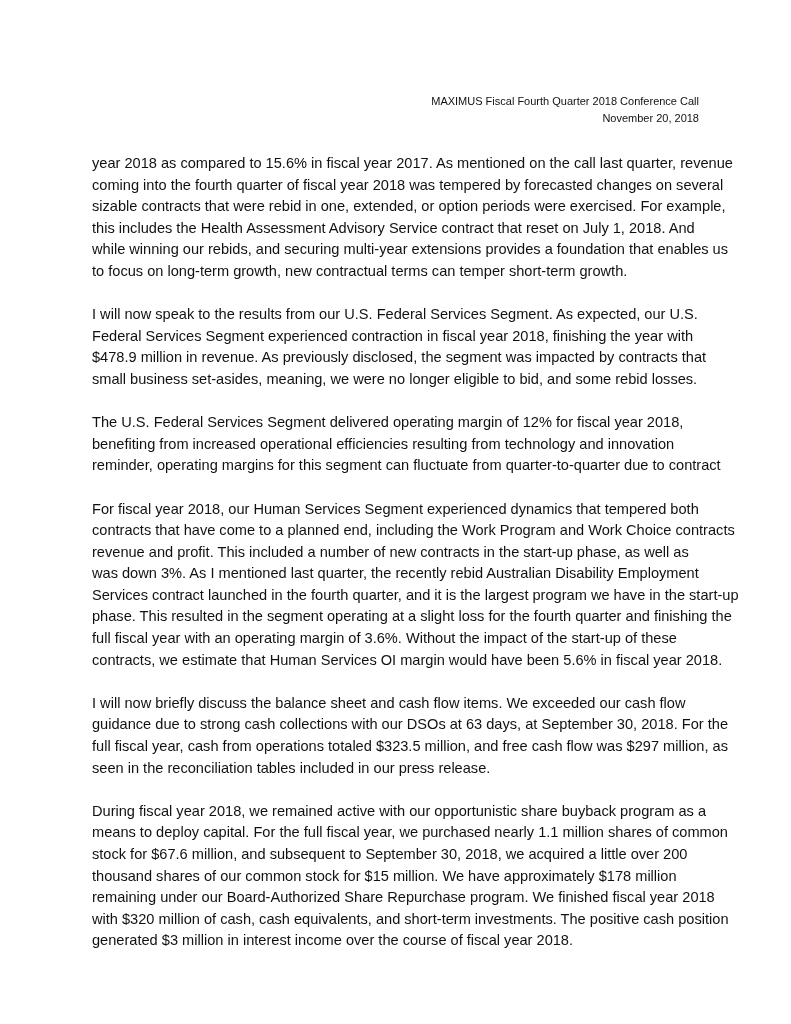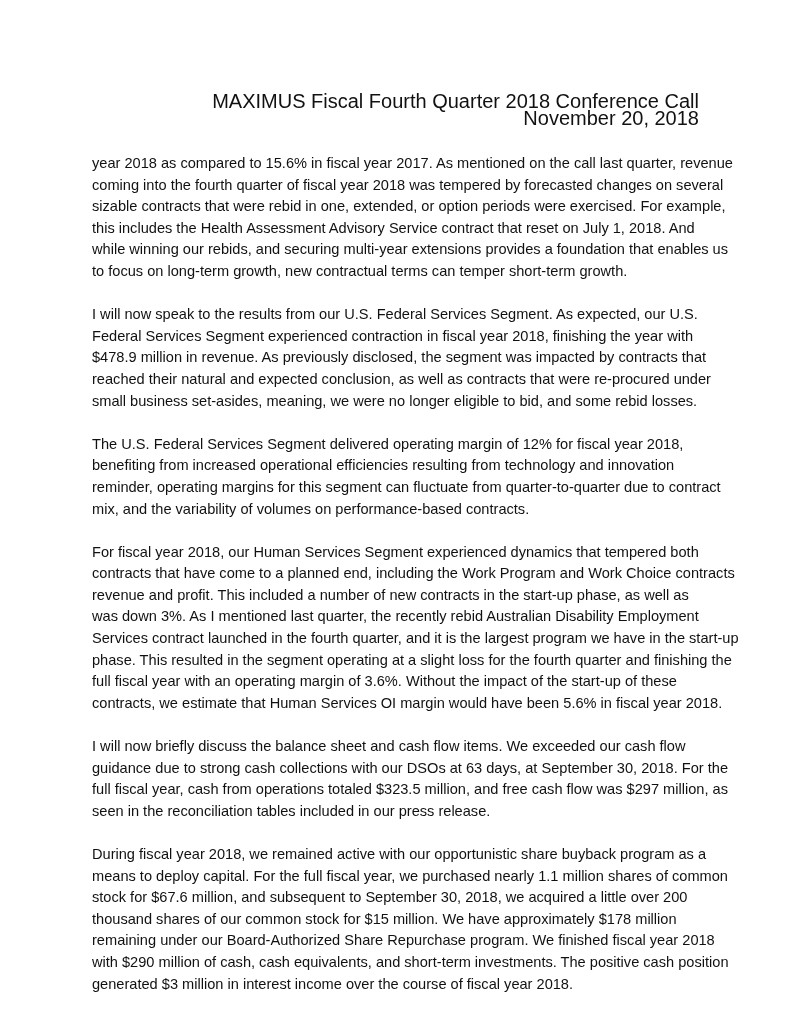--- a/index.html
+++ b/index.html
@@ -1,20 +1,20 @@
 <!DOCTYPE html>
 <html><head>
   <meta charset="utf-8">
   <style>
     html, body { margin: 0; padding: 0; background: #ffffff; }
     body { width: 791px; height: 1024px; position: relative; overflow: hidden;
       font-family: "Liberation Sans", sans-serif; color: #111111; }
     .page { position: absolute; left: 0; top: 0; width: 791px; height: 1024px; background: #fff; }
     .header { position: absolute; right: 92px; top: 93px; text-align: right;
-      font-size: 20px; line-height: 16.5px; }
+      font-size: 11px; line-height: 16.5px; }
     .header div { white-space: nowrap; }
     .body-text { position: absolute; left: 92px; top: 153px; width: 620px;
       font-size: 14.6px; line-height: 21.6px; }
     .para { margin: 0 0 21.6px 0; }
     .line { display: block; white-space: nowrap; }
   </style>
 </head>
 <body>
 
 <div class="page">
@@ -29,28 +29,26 @@
       <span class="line">coming into the fourth quarter of fiscal year 2018 was tempered by forecasted changes on several</span>
       <span class="line">sizable contracts that were rebid in one, extended, or option periods were exercised. For example,</span>
       <span class="line">this includes the Health Assessment Advisory Service contract that reset on July 1, 2018. And</span>
       <span class="line">while winning our rebids, and securing multi-year extensions provides a foundation that enables us</span>
       <span class="line">to focus on long-term growth, new contractual terms can temper short-term growth.</span>
     </p>
     <p class="para">
       <span class="line">I will now speak to the results from our U.S. Federal Services Segment. As expected, our U.S.</span>
       <span class="line">Federal Services Segment experienced contraction in fiscal year 2018, finishing the year with</span>
       <span class="line">$478.9 million in revenue. As previously disclosed, the segment was impacted by contracts that</span>
-      <span class="line">reached their natural and expected conclusion, as well as contracts that were re-procured under</span>
       <span class="line">small business set-asides, meaning, we were no longer eligible to bid, and some rebid losses.</span>
     </p>
     <p class="para">
       <span class="line">The U.S. Federal Services Segment delivered operating margin of 12% for fiscal year 2018,</span>
       <span class="line">benefiting from increased operational efficiencies resulting from technology and innovation</span>
       <span class="line">reminder, operating margins for this segment can fluctuate from quarter-to-quarter due to contract</span>
-      <span class="line">mix, and the variability of volumes on performance-based contracts.</span>
     </p>
     <p class="para">
       <span class="line">For fiscal year 2018, our Human Services Segment experienced dynamics that tempered both</span>
       <span class="line">contracts that have come to a planned end, including the Work Program and Work Choice contracts</span>
       <span class="line">revenue and profit. This included a number of new contracts in the start-up phase, as well as</span>
       <span class="line">was down 3%. As I mentioned last quarter, the recently rebid Australian Disability Employment</span>
       <span class="line">Services contract launched in the fourth quarter, and it is the largest program we have in the start-up</span>
       <span class="line">phase. This resulted in the segment operating at a slight loss for the fourth quarter and finishing the</span>
       <span class="line">full fiscal year with an operating margin of 3.6%. Without the impact of the start-up of these</span>
       <span class="line">contracts, we estimate that Human Services OI margin would have been 5.6% in fiscal year 2018.</span>
@@ -60,17 +58,17 @@
       <span class="line">guidance due to strong cash collections with our DSOs at 63 days, at September 30, 2018. For the</span>
       <span class="line">full fiscal year, cash from operations totaled $323.5 million, and free cash flow was $297 million, as</span>
       <span class="line">seen in the reconciliation tables included in our press release.</span>
     </p>
     <p class="para">
       <span class="line">During fiscal year 2018, we remained active with our opportunistic share buyback program as a</span>
       <span class="line">means to deploy capital. For the full fiscal year, we purchased nearly 1.1 million shares of common</span>
       <span class="line">stock for $67.6 million, and subsequent to September 30, 2018, we acquired a little over 200</span>
       <span class="line">thousand shares of our common stock for $15 million. We have approximately $178 million</span>
       <span class="line">remaining under our Board-Authorized Share Repurchase program. We finished fiscal year 2018</span>
-      <span class="line">with $290 million of cash, cash equivalents, and short-term investments. The positive cash position</span>
+      <span class="line">with $320 million of cash, cash equivalents, and short-term investments. The positive cash position</span>
       <span class="line">generated $3 million in interest income over the course of fiscal year 2018.</span>
     </p>
   </div>
 </div>
 
 </body></html>

